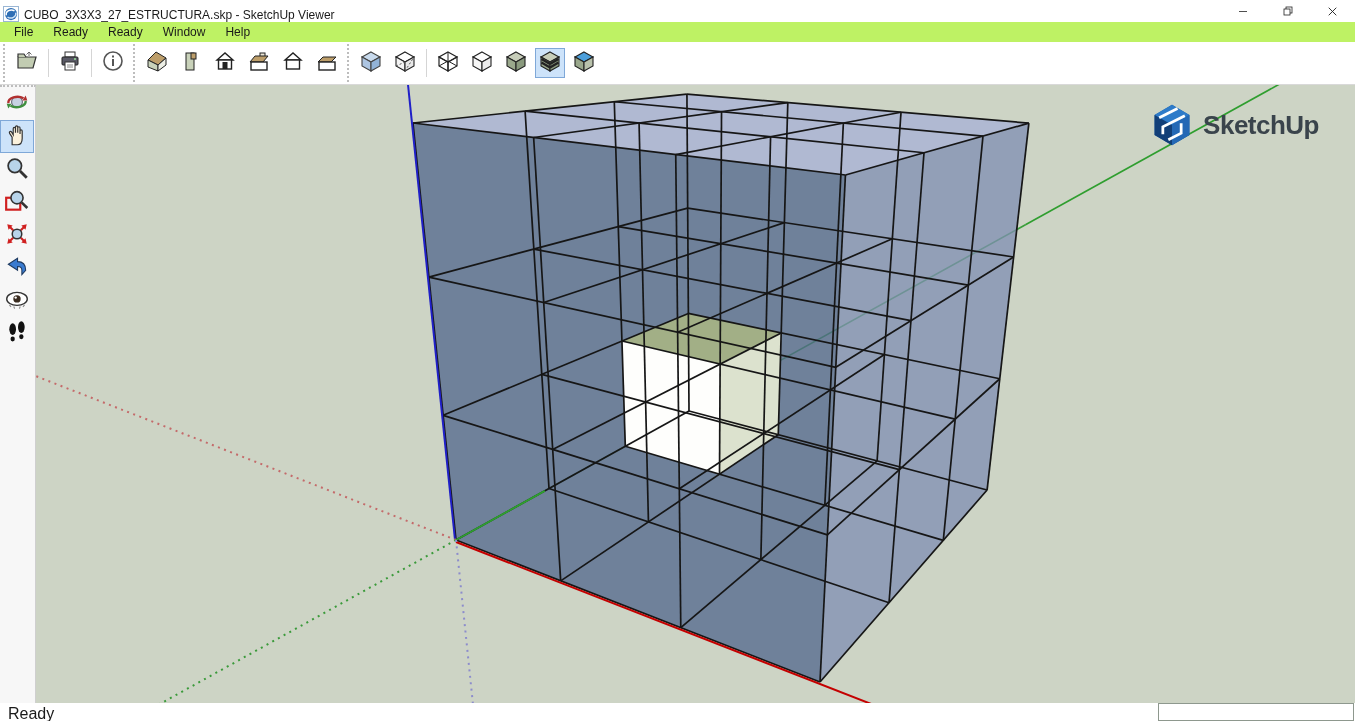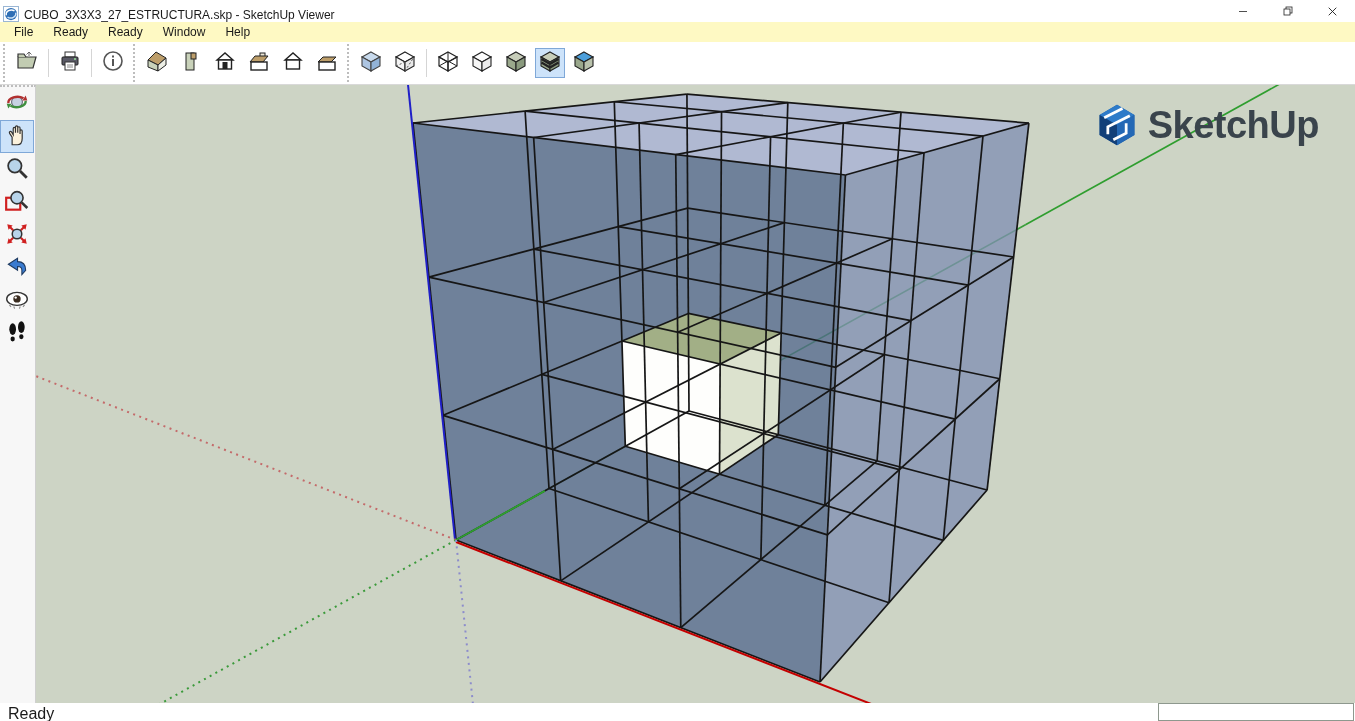--- a/index.html
+++ b/index.html
@@ -4,21 +4,21 @@
 <style>
   html,body{margin:0;padding:0;}
   body{width:1355px;height:721px;position:relative;overflow:hidden;background:#fff;
        font-family:"Liberation Sans",sans-serif;-webkit-font-smoothing:antialiased;}
   .titlebar{position:absolute;left:0;top:0;width:1355px;height:22px;background:#fff;
             display:flex;align-items:flex-end;}
   .titlebar-icon{width:16px;height:16px;margin:0 5px 0 3px;border:1px solid #9AB6D4;box-sizing:border-box;}
   .titlebar-title{font-size:12px;color:#1a1a1a;}
   .win-controls{position:absolute;right:0;top:0;height:22px;display:flex;}
   .win-btn{width:45px;height:22px;display:flex;align-items:center;justify-content:center;}
-  .menubar{position:absolute;left:0;top:22px;width:1355px;height:20px;background:#fef9c3;
+  .menubar{position:absolute;left:0;top:22px;width:1355px;height:20px;background:#bef264;
            display:flex;align-items:center;}
   .menu-item{font-size:12px;color:#1a1a1a;padding:2px 10px;}
   .menu-item:first-child{padding-left:14px;}
   .toolbar{position:absolute;left:0;top:42px;width:1355px;height:42px;background:#fff;
            border-bottom:1px solid #D9D9D9;display:flex;align-items:center;}
   .tb-group{display:flex;align-items:center;height:38px;border-left:2px dotted #BDBDBD;
             padding-left:5px;margin-left:3px;}
   .tb-btn{width:30px;height:30px;margin:0 2px;display:flex;align-items:center;justify-content:center;
           border:1px solid transparent;box-sizing:border-box;background:transparent;}
   .tb-btn svg{width:24px;height:24px;}
@@ -27,21 +27,21 @@
   .sidebar{position:absolute;left:0;top:85px;width:36px;height:618px;background:#F7F7F7;
            border-right:1px solid #CFCFCF;border-top:2px dotted #BDBDBD;box-sizing:border-box;}
   .side-btn{width:34px;height:33px;display:flex;align-items:center;justify-content:center;
             border-bottom:1px solid #E6E6E6;border:1px solid transparent;box-sizing:border-box;}
   .side-btn svg{width:26px;height:26px;}
   .side-btn.selected{background:#CDE3FA;border:1px solid #7FA8D8;}
   .viewport{position:absolute;left:36px;top:85px;width:1319px;height:618px;background:#CDD4C5;}
   .viewport svg.scene{position:absolute;left:0;top:0;width:1319px;height:618px;}
   .logo{position:absolute;right:36px;top:18px;display:flex;align-items:center;}
   .logo svg{width:44px;height:44px;margin-right:9px;}
-  .logo-text{font-size:38px;font-weight:600;color:#3A444C;letter-spacing:-0.5px;}
+  .logo-text{font-size:26px;font-weight:600;color:#3A444C;letter-spacing:-0.5px;}
   .statusbar{position:absolute;left:0;top:703px;width:1355px;height:18px;background:#fff;}
   .status-text{position:absolute;left:8px;top:2px;font-size:16px;color:#1a1a1a;}
   .value-box{position:absolute;right:1px;top:0px;width:194px;height:16px;background:#fff;
              border:1px solid #8E988E;}
 </style>
 </head>
 <body>
 
 <div class="titlebar">
   <span class="titlebar-icon">

